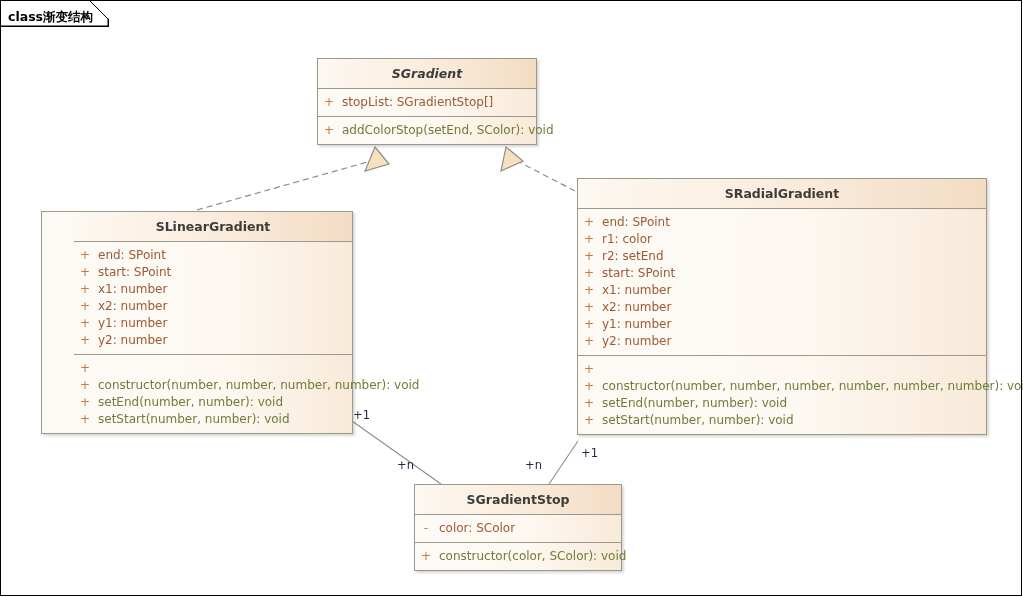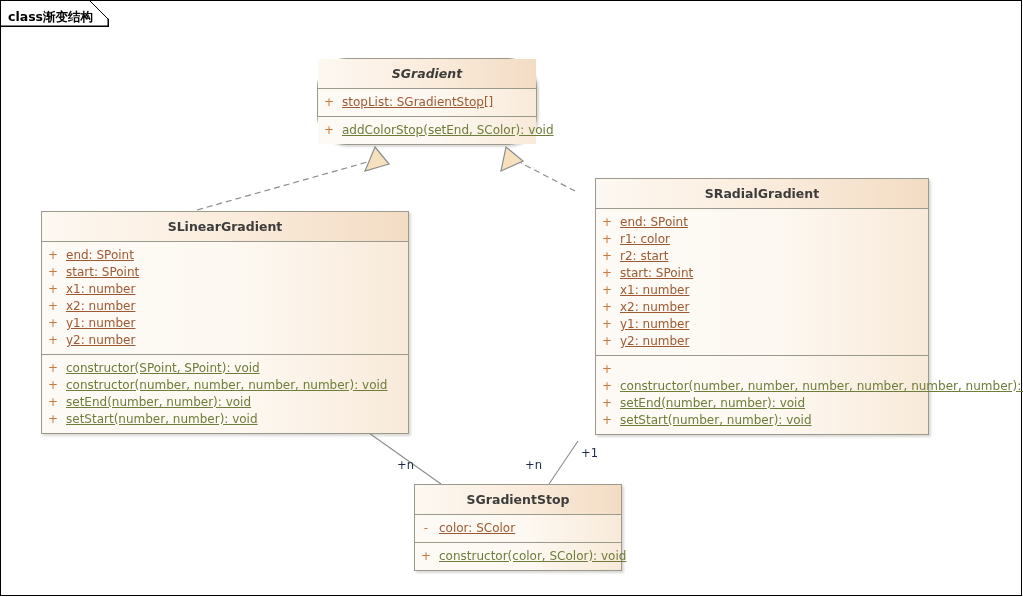--- a/index.html
+++ b/index.html
@@ -110,21 +110,21 @@
     width: 22px;
     flex: 0 0 22px;
     text-align: center;
     font-size: 12px;
     font-weight: 400;
   }
   .attrs .vis  { color: #c87a3c; }
   .attrs .txt  { color: #9d5a32; }
   .ops   .vis  { color: #c87a3c; }
   .ops   .txt  { color: #6e7d39; }
-  .txt { padding-left: 2px; text-decoration: underline; }
+  .txt { padding-left: 2px; }
 
   .mult-label {
     position: absolute;
     font-size: 11.5px;
     color: #1c2a4a;
     font-family: "DejaVu Sans", sans-serif;
     white-space: nowrap;
   }
 </style>
 </head>
@@ -158,37 +158,37 @@
     <g>
       <line x1="577" y1="440" x2="548" y2="483" stroke="#8c8c8c" stroke-width="1.1"></line>
     </g>
   </svg>
 
   <span class="mult-label" style="left:352px; top:407px;">+1</span>
   <span class="mult-label" style="left:396px; top:457px;">+n</span>
   <span class="mult-label" style="left:524px; top:457px;">+n</span>
   <span class="mult-label" style="left:580px; top:445px;">+1</span>
 
-  <div class="uml-class" id="cls-sgradient" style="left:316px; top:57px; width:220px;border-radius:29px;">
+  <div class="uml-class" id="cls-sgradient" style="left:316px; top:57px; width:220px;">
     <div class="uml-head abstract">SGradient</div>
     <div class="uml-section attrs">
       <div class="uml-row">
         <span class="vis">+</span>
         <span class="txt">stopList: SGradientStop[]</span>
       </div>
     </div>
     <div class="uml-section ops">
       <div class="uml-row">
         <span class="vis">+</span>
         <span class="txt">addColorStop(setEnd, SColor): void</span>
       </div>
     </div>
   </div>
 
-  <div class="uml-class" id="cls-slineargradient" style="left:40px; top:210px; width:368px;">
+  <div class="uml-class" id="cls-slineargradient" style="left:40px; top:210px; width:312px;padding-left:32px;">
     <div class="uml-head">SLinearGradient</div>
     <div class="uml-section attrs">
       <div class="uml-row">
         <span class="vis">+</span>
         <span class="txt">end: SPoint</span>
       </div>
       <div class="uml-row">
         <span class="vis">+</span>
         <span class="txt">start: SPoint</span>
       </div>
@@ -205,51 +205,50 @@
         <span class="txt">y1: number</span>
       </div>
       <div class="uml-row">
         <span class="vis">+</span>
         <span class="txt">y2: number</span>
       </div>
     </div>
     <div class="uml-section ops">
       <div class="uml-row">
         <span class="vis">+</span>
-        <span class="txt">constructor(SPoint, SPoint): void</span>
       </div>
       <div class="uml-row">
         <span class="vis">+</span>
         <span class="txt">constructor(number, number, number, number): void</span>
       </div>
       <div class="uml-row">
         <span class="vis">+</span>
         <span class="txt">setEnd(number, number): void</span>
       </div>
       <div class="uml-row">
         <span class="vis">+</span>
         <span class="txt">setStart(number, number): void</span>
       </div>
     </div>
   </div>
 
-  <div class="uml-class" id="cls-sradialgradient" style="left:594px; top:177px; width:334px;">
+  <div class="uml-class" id="cls-sradialgradient" style="left:576px; top:177px; width:410px;">
     <div class="uml-head">SRadialGradient</div>
     <div class="uml-section attrs">
       <div class="uml-row">
         <span class="vis">+</span>
         <span class="txt">end: SPoint</span>
       </div>
       <div class="uml-row">
         <span class="vis">+</span>
         <span class="txt">r1: color</span>
       </div>
       <div class="uml-row">
         <span class="vis">+</span>
-        <span class="txt">r2: start</span>
+        <span class="txt">r2: setEnd</span>
       </div>
       <div class="uml-row">
         <span class="vis">+</span>
         <span class="txt">start: SPoint</span>
       </div>
       <div class="uml-row">
         <span class="vis">+</span>
         <span class="txt">x1: number</span>
       </div>
       <div class="uml-row">

